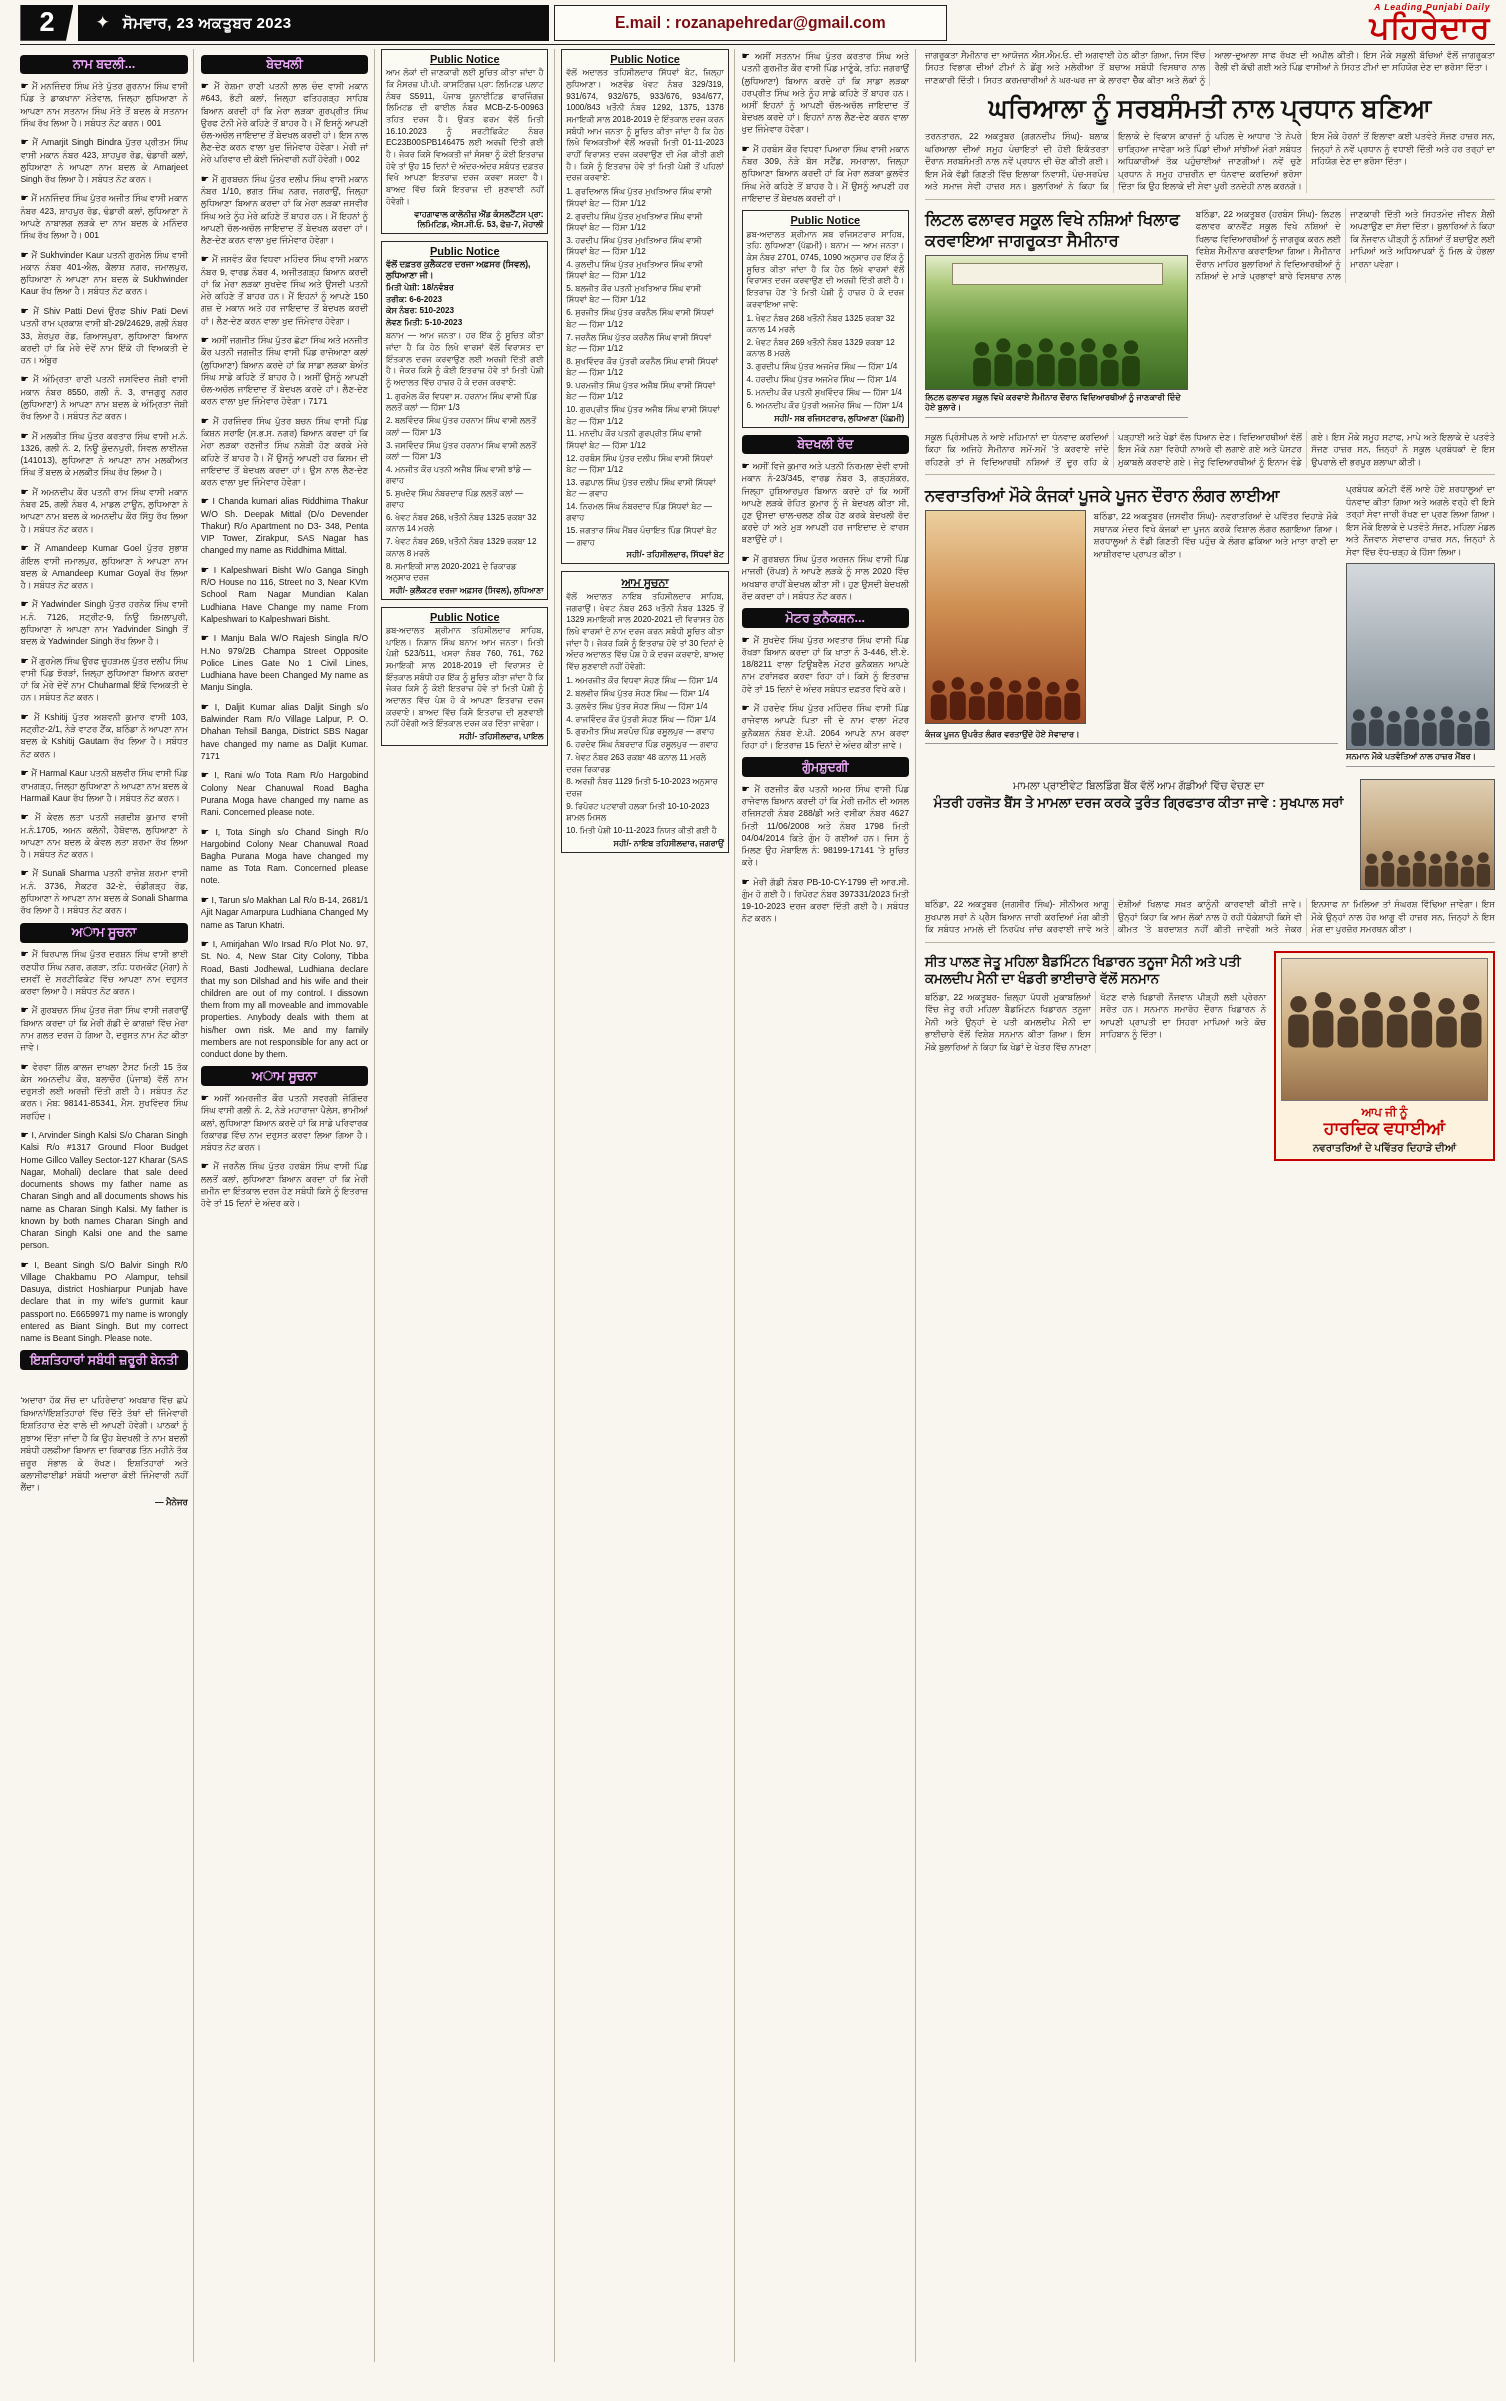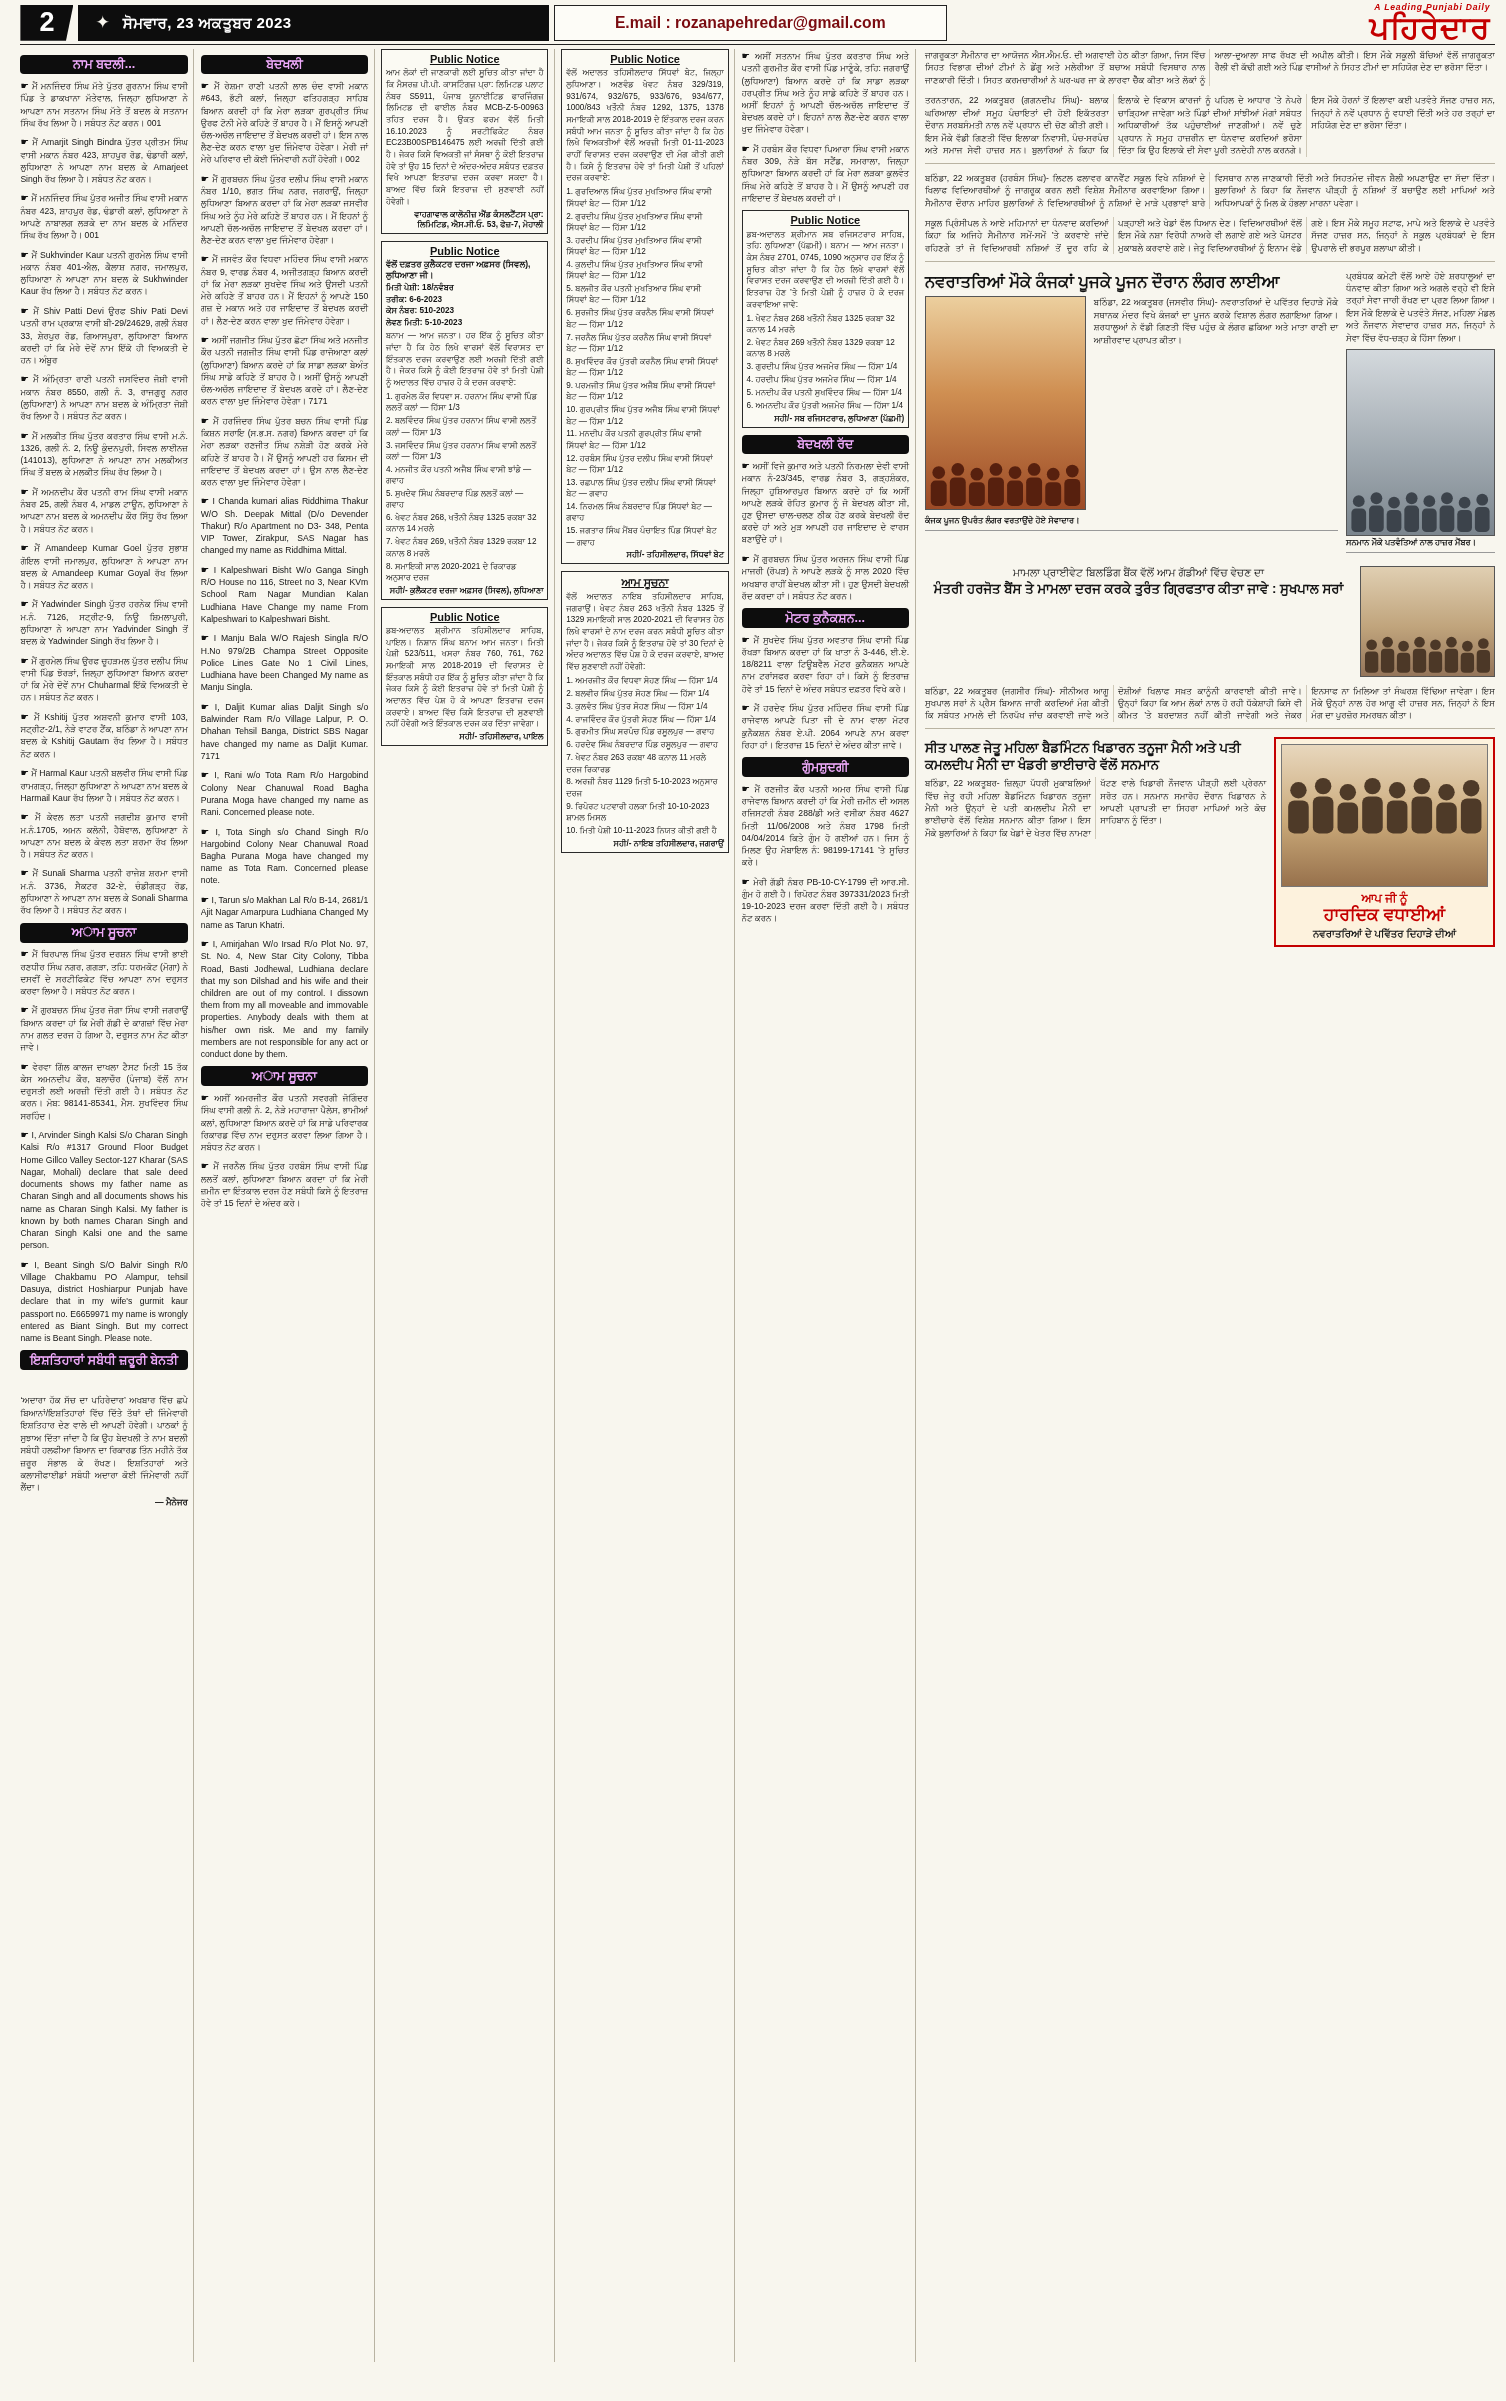--- a/index.html
+++ b/index.html
@@ -398,24 +398,34 @@
 
     <section class="news">
 
       <div class="nrow">
         <div style="flex:1">
           <div class="ntxt cols2">ਜਾਗਰੂਕਤਾ ਸੈਮੀਨਾਰ ਦਾ ਆਯੋਜਨ ਐਸ.ਐਮ.ਓ. ਦੀ ਅਗਵਾਈ ਹੇਠ ਕੀਤਾ ਗਿਆ, ਜਿਸ ਵਿੱਚ ਸਿਹਤ ਵਿਭਾਗ ਦੀਆਂ ਟੀਮਾਂ ਨੇ ਡੇਂਗੂ ਅਤੇ ਮਲੇਰੀਆ ਤੋਂ ਬਚਾਅ ਸਬੰਧੀ ਵਿਸਥਾਰ ਨਾਲ ਜਾਣਕਾਰੀ ਦਿੱਤੀ। ਸਿਹਤ ਕਰਮਚਾਰੀਆਂ ਨੇ ਘਰ-ਘਰ ਜਾ ਕੇ ਲਾਰਵਾ ਚੈੱਕ ਕੀਤਾ ਅਤੇ ਲੋਕਾਂ ਨੂੰ ਆਲਾ-ਦੁਆਲਾ ਸਾਫ ਰੱਖਣ ਦੀ ਅਪੀਲ ਕੀਤੀ। ਇਸ ਮੌਕੇ ਸਕੂਲੀ ਬੱਚਿਆਂ ਵੱਲੋਂ ਜਾਗਰੂਕਤਾ ਰੈਲੀ ਵੀ ਕੱਢੀ ਗਈ ਅਤੇ ਪਿੰਡ ਵਾਸੀਆਂ ਨੇ ਸਿਹਤ ਟੀਮਾਂ ਦਾ ਸਹਿਯੋਗ ਦੇਣ ਦਾ ਭਰੋਸਾ ਦਿੱਤਾ।</div>
         </div>
       </div>
 
       <article class="nart">
+        <h1 class="head-xl">ਘਰਿਆਲਾ ਨੂੰ ਸਰਬਸੰਮਤੀ ਨਾਲ ਪ੍ਰਧਾਨ ਬਣਿਆ</h1>
         <div class="ntxt cols3">ਤਰਨਤਾਰਨ, 22 ਅਕਤੂਬਰ (ਗਗਨਦੀਪ ਸਿੰਘ)- ਬਲਾਕ ਘਰਿਆਲਾ ਦੀਆਂ ਸਮੂਹ ਪੰਚਾਇਤਾਂ ਦੀ ਹੋਈ ਇਕੱਤਰਤਾ ਦੌਰਾਨ ਸਰਬਸੰਮਤੀ ਨਾਲ ਨਵੇਂ ਪ੍ਰਧਾਨ ਦੀ ਚੋਣ ਕੀਤੀ ਗਈ। ਇਸ ਮੌਕੇ ਵੱਡੀ ਗਿਣਤੀ ਵਿੱਚ ਇਲਾਕਾ ਨਿਵਾਸੀ, ਪੰਚ-ਸਰਪੰਚ ਅਤੇ ਸਮਾਜ ਸੇਵੀ ਹਾਜ਼ਰ ਸਨ। ਬੁਲਾਰਿਆਂ ਨੇ ਕਿਹਾ ਕਿ ਇਲਾਕੇ ਦੇ ਵਿਕਾਸ ਕਾਰਜਾਂ ਨੂੰ ਪਹਿਲ ਦੇ ਆਧਾਰ ’ਤੇ ਨੇਪਰੇ ਚਾੜ੍ਹਿਆ ਜਾਵੇਗਾ ਅਤੇ ਪਿੰਡਾਂ ਦੀਆਂ ਸਾਂਝੀਆਂ ਮੰਗਾਂ ਸਬੰਧਤ ਅਧਿਕਾਰੀਆਂ ਤੱਕ ਪਹੁੰਚਾਈਆਂ ਜਾਣਗੀਆਂ। ਨਵੇਂ ਚੁਣੇ ਪ੍ਰਧਾਨ ਨੇ ਸਮੂਹ ਹਾਜ਼ਰੀਨ ਦਾ ਧੰਨਵਾਦ ਕਰਦਿਆਂ ਭਰੋਸਾ ਦਿੱਤਾ ਕਿ ਉਹ ਇਲਾਕੇ ਦੀ ਸੇਵਾ ਪੂਰੀ ਤਨਦੇਹੀ ਨਾਲ ਕਰਨਗੇ। ਇਸ ਮੌਕੇ ਹੋਰਨਾਂ ਤੋਂ ਇਲਾਵਾ ਕਈ ਪਤਵੰਤੇ ਸੱਜਣ ਹਾਜ਼ਰ ਸਨ, ਜਿਨ੍ਹਾਂ ਨੇ ਨਵੇਂ ਪ੍ਰਧਾਨ ਨੂੰ ਵਧਾਈ ਦਿੱਤੀ ਅਤੇ ਹਰ ਤਰ੍ਹਾਂ ਦਾ ਸਹਿਯੋਗ ਦੇਣ ਦਾ ਭਰੋਸਾ ਦਿੱਤਾ।</div>
       </article>
 
       <div class="nrow">
+        <div style="width:263px; flex:0 0 263px">
+          <h2 class="head-lg">ਲਿਟਲ ਫਲਾਵਰ ਸਕੂਲ ਵਿਖੇ ਨਸ਼ਿਆਂ ਖਿਲਾਫ ਕਰਵਾਇਆ ਜਾਗਰੂਕਤਾ ਸੈਮੀਨਾਰ</h2>
+          <figure class="photo photo-green">
+            <svg class="crowd-svg" viewBox="0 0 100 45" preserveAspectRatio="xMidYMax meet" fill="currentColor">
+                <use href="#crowd"></use>
+              </svg>
+          </figure>
+          <div class="caption">ਲਿਟਲ ਫਲਾਵਰ ਸਕੂਲ ਵਿਖੇ ਕਰਵਾਏ ਸੈਮੀਨਾਰ ਦੌਰਾਨ ਵਿਦਿਆਰਥੀਆਂ ਨੂੰ ਜਾਣਕਾਰੀ ਦਿੰਦੇ ਹੋਏ ਬੁਲਾਰੇ।</div>
+        </div>
         <div style="flex:1">
           <div class="ntxt cols2">ਬਠਿੰਡਾ, 22 ਅਕਤੂਬਰ (ਹਰਬੰਸ ਸਿੰਘ)- ਲਿਟਲ ਫਲਾਵਰ ਕਾਨਵੈਂਟ ਸਕੂਲ ਵਿਖੇ ਨਸ਼ਿਆਂ ਦੇ ਖਿਲਾਫ ਵਿਦਿਆਰਥੀਆਂ ਨੂੰ ਜਾਗਰੂਕ ਕਰਨ ਲਈ ਵਿਸ਼ੇਸ਼ ਸੈਮੀਨਾਰ ਕਰਵਾਇਆ ਗਿਆ। ਸੈਮੀਨਾਰ ਦੌਰਾਨ ਮਾਹਿਰ ਬੁਲਾਰਿਆਂ ਨੇ ਵਿਦਿਆਰਥੀਆਂ ਨੂੰ ਨਸ਼ਿਆਂ ਦੇ ਮਾੜੇ ਪ੍ਰਭਾਵਾਂ ਬਾਰੇ ਵਿਸਥਾਰ ਨਾਲ ਜਾਣਕਾਰੀ ਦਿੱਤੀ ਅਤੇ ਸਿਹਤਮੰਦ ਜੀਵਨ ਸ਼ੈਲੀ ਅਪਣਾਉਣ ਦਾ ਸੱਦਾ ਦਿੱਤਾ। ਬੁਲਾਰਿਆਂ ਨੇ ਕਿਹਾ ਕਿ ਨੌਜਵਾਨ ਪੀੜ੍ਹੀ ਨੂੰ ਨਸ਼ਿਆਂ ਤੋਂ ਬਚਾਉਣ ਲਈ ਮਾਪਿਆਂ ਅਤੇ ਅਧਿਆਪਕਾਂ ਨੂੰ ਮਿਲ ਕੇ ਹੰਭਲਾ ਮਾਰਨਾ ਪਵੇਗਾ।</div>
         </div>
       </div>
 
       <div class="ntxt cols3 nart">ਸਕੂਲ ਪ੍ਰਿੰਸੀਪਲ ਨੇ ਆਏ ਮਹਿਮਾਨਾਂ ਦਾ ਧੰਨਵਾਦ ਕਰਦਿਆਂ ਕਿਹਾ ਕਿ ਅਜਿਹੇ ਸੈਮੀਨਾਰ ਸਮੇਂ-ਸਮੇਂ ’ਤੇ ਕਰਵਾਏ ਜਾਂਦੇ ਰਹਿਣਗੇ ਤਾਂ ਜੋ ਵਿਦਿਆਰਥੀ ਨਸ਼ਿਆਂ ਤੋਂ ਦੂਰ ਰਹਿ ਕੇ ਪੜ੍ਹਾਈ ਅਤੇ ਖੇਡਾਂ ਵੱਲ ਧਿਆਨ ਦੇਣ। ਵਿਦਿਆਰਥੀਆਂ ਵੱਲੋਂ ਇਸ ਮੌਕੇ ਨਸ਼ਾ ਵਿਰੋਧੀ ਨਾਅਰੇ ਵੀ ਲਗਾਏ ਗਏ ਅਤੇ ਪੋਸਟਰ ਮੁਕਾਬਲੇ ਕਰਵਾਏ ਗਏ। ਜੇਤੂ ਵਿਦਿਆਰਥੀਆਂ ਨੂੰ ਇਨਾਮ ਵੰਡੇ ਗਏ। ਇਸ ਮੌਕੇ ਸਮੂਹ ਸਟਾਫ, ਮਾਪੇ ਅਤੇ ਇਲਾਕੇ ਦੇ ਪਤਵੰਤੇ ਸੱਜਣ ਹਾਜ਼ਰ ਸਨ, ਜਿਨ੍ਹਾਂ ਨੇ ਸਕੂਲ ਪ੍ਰਬੰਧਕਾਂ ਦੇ ਇਸ ਉਪਰਾਲੇ ਦੀ ਭਰਪੂਰ ਸ਼ਲਾਘਾ ਕੀਤੀ।</div>
 
       <div class="nrow">
         <div style="flex:1">
           <h2 class="head-lg">ਨਵਰਾਤਰਿਆਂ ਮੌਕੇ ਕੰਜਕਾਂ ਪੂਜਕੇ ਪੂਜਨ ਦੌਰਾਨ ਲੰਗਰ ਲਾਈਆ</h2>

